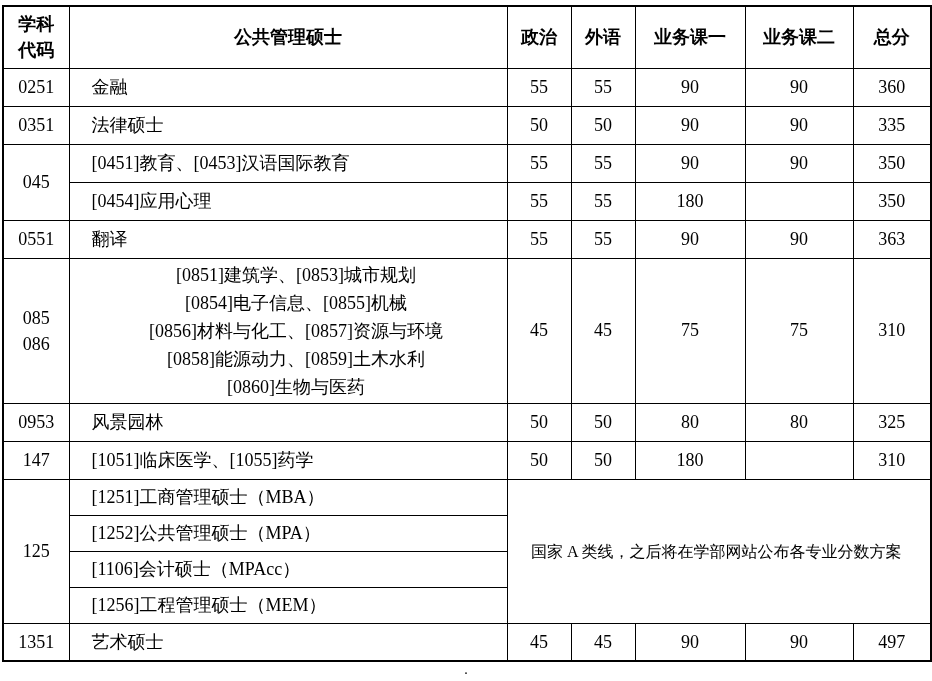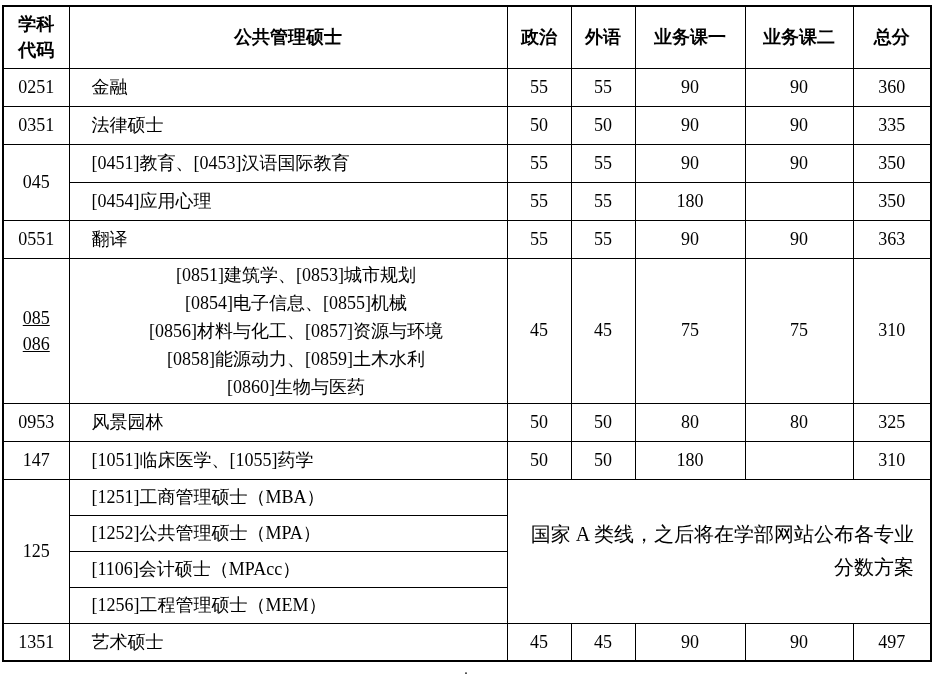--- a/index.html
+++ b/index.html
@@ -46,30 +46,29 @@
     padding-left: 22px;
     padding-right: 6px;
   }
   td.name .line {
     line-height: 28px;
     white-space: nowrap;
     text-align: center;
   }
   td.code .code-line {
     line-height: 26px;
-    text-decoration: underline;
   }
   th.code-head .hline {
     line-height: 26px;
   }
   td.note-cell {
-    text-align: right;
+    text-align: center;
     padding-left: 11px;
     padding-right: 16px;
-    font-size: 20px;
+    font-size: 16px;
     line-height: 33px;
     vertical-align: middle;
   }
   .footer-dot {
     width: 928px;
     text-align: center;
     font-size: 14px;
     line-height: 14px;
     margin-top: 1px;
     color: #000000;

